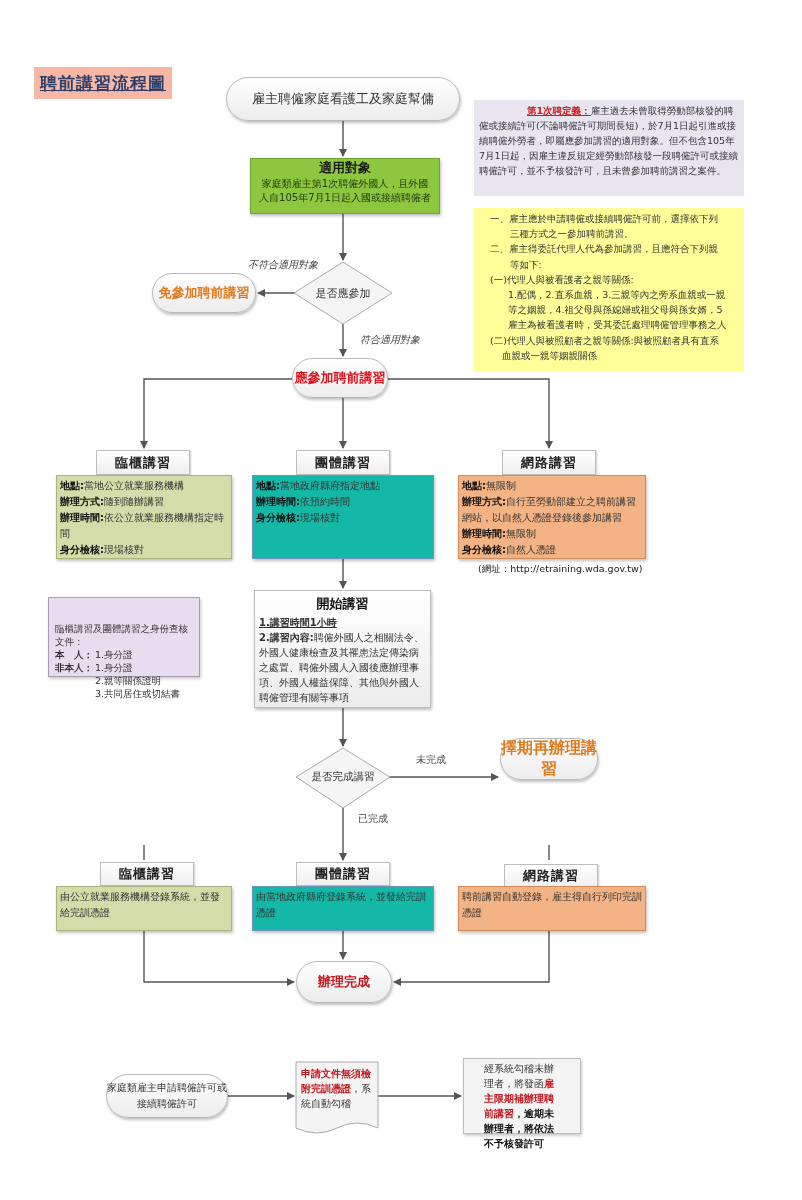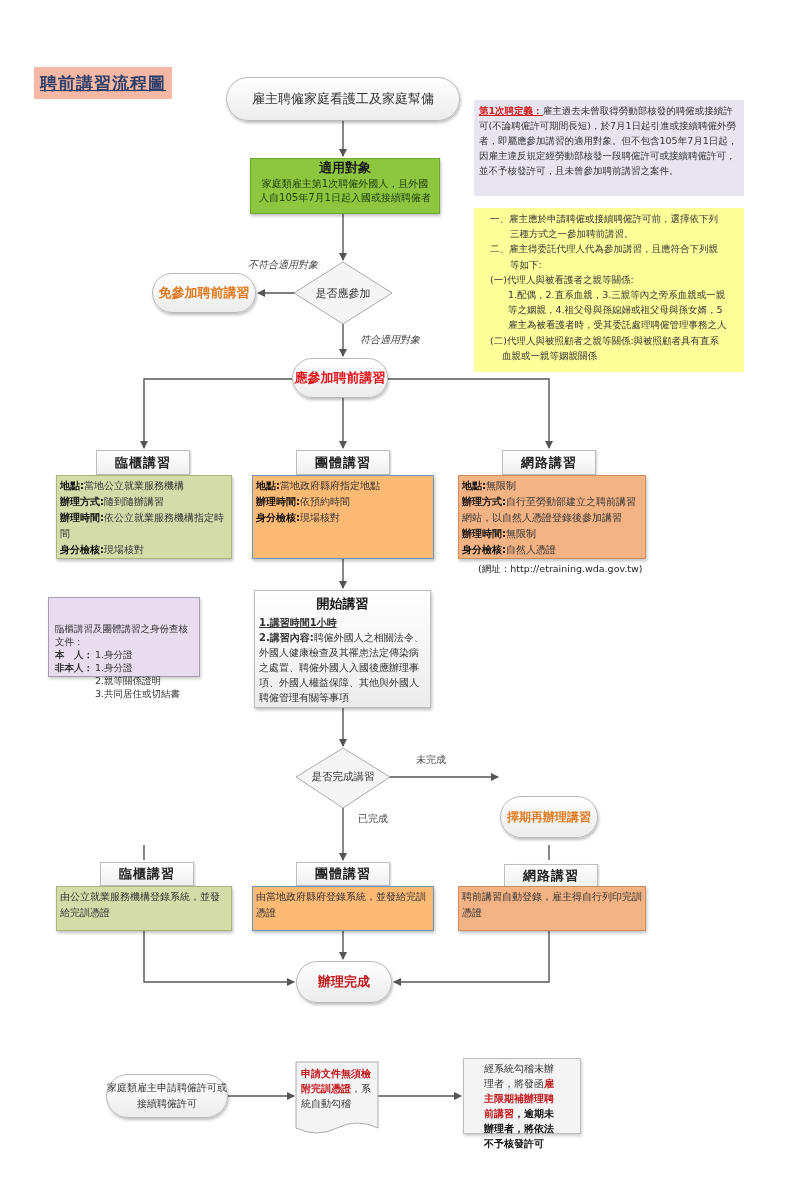--- a/index.html
+++ b/index.html
@@ -25,21 +25,21 @@
   .green {
     left: 250px; top: 158px; width: 190px; height: 56px; background: #8dc63f;
     border: 1px solid #6fa52b; box-shadow: 1px 2px 3px rgba(0,0,0,0.25);
     text-align: center; font-size: 10px; line-height: 14px; color: #1e3a0e;
   }
   .green .h { font-size: 13px; font-weight: bold; line-height: 18px; color: #1a1a1a; }
   .note-purple {
     left: 474px; top: 100px; width: 270px; height: 96px; background: #e8e5f0;
     font-size: 9.5px; line-height: 15px; padding: 3px 5px; color: #333;
   }
-  .note-purple .red { color: #d11b1b; font-weight: bold; text-decoration: underline; }
+  .note-purple .red { color: #d11b1b; font-weight: bold; text-decoration: underline; margin-left: 48px; }
   .note-yellow {
     left: 474px; top: 208px; width: 270px; height: 164px; background: #ffff99;
     font-size: 9.5px; line-height: 15.2px; padding: 3px 16px; color: #333;
   }
   .note-yellow .l { display: block; }
   .note-yellow .i1 { padding-left: 20px; }
   .note-yellow .i2 { padding-left: 18px; }
   .note-yellow .i3 { padding-left: 12px; }
   .diamond-label { font-size: 11px; color: #333; text-align: center; }
   .edge-label { font-size: 10px; color: #444; font-style: italic; }
@@ -51,39 +51,39 @@
     box-shadow: 1px 1px 2px rgba(0,0,0,0.2);
     font-size: 13px; font-weight: bold; color: #222;
     display: flex; align-items: center; justify-content: center; letter-spacing: 1px;
   }
   .card {
     font-size: 10px; line-height: 16px; padding: 2px 3px;
     box-shadow: 1px 2px 3px rgba(0,0,0,0.25); color: #333;
   }
   .card b { color: #111; }
   .olive { background: #d4dcaa; border: 1px solid #a9b57a; }
-  .blue { background: #fdba74; border: 1px solid #6f95bf; }
+  .blue { background: #14b8a6; border: 1px solid #6f95bf; }
   .orange { background: #f4b384; border: 1px solid #cf8d5d; }
   .url { font-size: 9.5px; color: #222; }
   .id-note {
     left: 48px; top: 597px; width: 152px; height: 80px; background: #e8dcef;
     border: 1px solid #a89ab3; box-shadow: 1px 2px 3px rgba(0,0,0,0.2);
     font-size: 9.5px; line-height: 13px; padding: 24px 6px; color: #333;
   }
   .id-note .row { display: flex; }
   .id-note .k { font-weight: bold; width: 40px; }
   .id-note .sub { padding-left: 40px; }
   .begin {
     left: 254px; top: 590px; width: 177px; height: 118px; background: linear-gradient(#ffffff, #ececec);
     border: 1px solid #bdbdbd; box-shadow: 1px 2px 3px rgba(0,0,0,0.25);
     font-size: 10px; line-height: 15px; padding: 2px 4px; color: #333;
   }
   .begin .h { text-align: center; font-size: 13px; font-weight: bold; line-height: 22px; color: #111; }
   .begin u { font-weight: bold; }
-  .reschedule { left: 500px; top: 796px; width: 98px; height: 42px; font-size: 12px; font-weight: bold; color: #e07a1f; }
+  .reschedule { left: 500px; top: 738px; width: 98px; height: 42px; font-size: 16px; font-weight: bold; color: #e07a1f; }
   .done { left: 296px; top: 961px; width: 96px; height: 42px; font-size: 13px; font-weight: bold; color: #c0161c; }
   .bottom-start { left: 106px; top: 1074px; width: 122px; height: 44px; font-size: 10px; line-height: 16px; color: #333; }
   .doc { font-size: 10px; line-height: 15px; padding: 4px 5px; color: #333; }
   .doc .red { color: #c0161c; font-weight: bold; }
   .final {
     left: 463px; top: 1058px; width: 118px; height: 76px; background: #f4f4f4;
     border: 1px solid #bdbdbd; box-shadow: 1px 2px 3px rgba(0,0,0,0.2);
     font-size: 10px; line-height: 15px; padding: 2px 20px; color: #333;
   }
   .final .red { color: #c0161c; font-weight: bold; }

